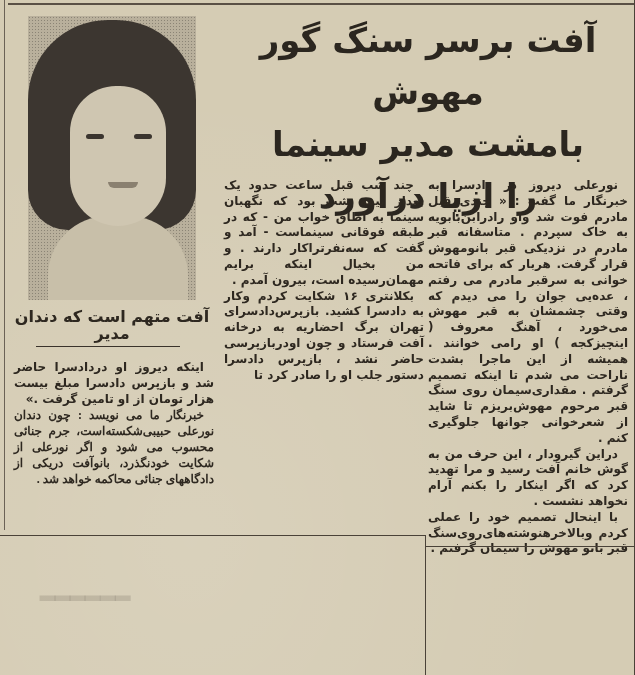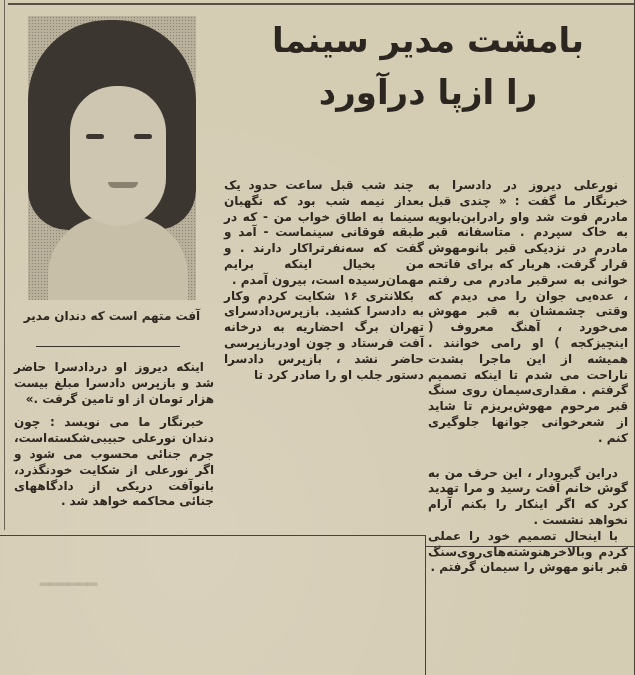--- a/index.html
+++ b/index.html
@@ -38,21 +38,21 @@
     }
     .photo .neck {
       position: absolute; left: 20px; top: 200px; width: 140px; height: 100px;
       background: #c8bfa9; border-radius: 60px 60px 0 0;
     }
     .photo .eye { position: absolute; top: 118px; width: 18px; height: 5px; background: #3b352f; border-radius: 3px; }
     .photo .mouth { position: absolute; left: 80px; top: 166px; width: 30px; height: 6px; background: #8a8070; border-radius: 0 0 12px 12px; }
     .caption {
       position: absolute; left: 14px; top: 308px; width: 196px;
       direction: rtl; text-align: center;
-      font-size: 12px; line-height: 17px; font-weight: bold; color: #2e2820;
+      font-size: 16px; line-height: 17px; font-weight: bold; color: #2e2820;
     }
     .caption-rule {
       position: absolute; left: 36px; top: 346px; width: 144px; height: 1px; background: #3a332b;
     }
     .headline {
       position: absolute; left: 224px; top: 14px; width: 408px;
       direction: rtl; text-align: center;
       font-family: "DejaVu Sans", sans-serif; font-weight: bold;
       font-size: 34px; line-height: 52px; color: #2b261f;
     }
@@ -60,21 +60,21 @@
       position: absolute; direction: rtl; text-align: justify;
       font-size: 12px; line-height: 15.8px; font-weight: bold; color: #2e2820;
     }
     .col p { margin: 0; text-indent: 10px; }
     .col-right { left: 428px; top: 178px; width: 200px; }
     .col-mid { left: 224px; top: 178px; width: 200px; }
     .col-left { left: 14px; top: 360px; width: 200px; }
     .box-rule-h { position: absolute; background: #4a4238; height: 1px; }
     .box-rule-v { position: absolute; background: #4a4238; width: 1px; }
     .ghost {
-      position: absolute; color: rgba(80,70,60,0.18); font-size: 28px; font-weight: bold;
+      position: absolute; color: rgba(80,70,60,0.18); font-size: 44px; font-weight: bold;
       direction: rtl;
     }
   </style>
 </head>
 <body>
 
 <div class="page">
   <div class="top-rule"></div>
   <div class="left-rule"></div>
 
@@ -88,37 +88,38 @@
     <div class="eye" style="left:106px;"></div>
     <div class="mouth"></div>
   </div>
 
   <div class="caption">
     <div>آفت متهم است که دندان مدیر</div>
   </div>
   <div class="caption-rule"></div>
 
   <div class="headline">
+    <div>آفت برسر سنگ گور مهوش</div>
     <div>بامشت مدیر سینما</div>
     <div>را ازپا درآورد</div>
   </div>
 
   <div class="col col-right">
     <p>نورعلی دیروز در دادسرا به خبرنگار ما گفت : « چندی قبل مادرم فوت شد واو رادرابن‌بابویه به خاک سپردم . متاسفانه قبر مادرم در نزدیکی قبر بانومهوش قرار گرفت. هربار که برای فاتحه خوانی به سرقبر مادرم می رفتم ، عده‌یی جوان را می دیدم که وقتی چشمشان به قبر مهوش می‌خورد ، آهنگ معروف ( اینچیزکجه ) او رامی خوانند . همیشه از این ماجرا بشدت ناراحت می شدم تا اینکه تصمیم گرفتم . مقداری‌سیمان روی سنگ قبر مرحوم مهوش‌بریزم تا شاید از شعرخوانی جوانها جلوگیری کنم .</p>
-    <p style="margin-top:19px;">دراین گیرودار ، این حرف من به گوش خانم آفت رسید و مرا تهدید کرد که اگر اینکار را بکنم آرام نخواهد نشست .</p>
+    <p style="margin-top:0;">دراین گیرودار ، این حرف من به گوش خانم آفت رسید و مرا تهدید کرد که اگر اینکار را بکنم آرام نخواهد نشست .</p>
     <p>با اینحال تصمیم خود را عملی کردم وبالاخرهنوشته‌های‌روی‌سنگ قبر بانو مهوش را سیمان گرفتم .</p>
   </div>
 
   <div class="col col-mid">
     <p>چند شب قبل ساعت حدود یک بعداز نیمه شب بود که نگهبان سینما به اطاق خواب من - که در طبقه فوقانی سینماست - آمد و گفت که سه‌نفرتراکار دارند . و من بخیال اینکه برایم مهمان‌رسیده است، بیرون آمدم .</p>
     <p>بکلانتری ۱۶ شکایت کردم وکار به دادسرا کشید. بازپرس‌دادسرای تهران برگ احضاریه به درخانه آفت فرستاد و چون اودربازپرسی حاضر نشد ، بازپرس دادسرا دستور جلب او را صادر کرد تا</p>
   </div>
 
   <div class="col col-left">
     <p>اینکه دیروز او دردادسرا حاضر شد و بازپرس دادسرا مبلغ بیست هزار تومان از او تامین گرفت .»</p>
-    <p style="margin-top:8px;">خبرنگار ما می نویسد : چون دندان نورعلی حبیبی‌شکسته‌است، جرم جنائی محسوب می شود و اگر نورعلی از شکایت خودنگذرد، بانوآفت دریکی از دادگاههای جنائی محاکمه خواهد شد .</p>
+    <p style="margin-top:1px;font-family:Liberation Serif, serif;">خبرنگار ما می نویسد : چون دندان نورعلی حبیبی‌شکسته‌است، جرم جنائی محسوب می شود و اگر نورعلی از شکایت خودنگذرد، بانوآفت دریکی از دادگاههای جنائی محاکمه خواهد شد .</p>
   </div>
 
   <div class="box-rule-h" style="left:0; top:535px; width:426px;"></div>
   <div class="box-rule-v" style="left:425px; top:535px; height:140px;"></div>
   <div class="box-rule-h" style="left:426px; top:546px; width:209px;"></div>
   <div class="box-rule-v" style="left:634px; top:0; height:675px;"></div>
 </div>
 
 </body></html>

